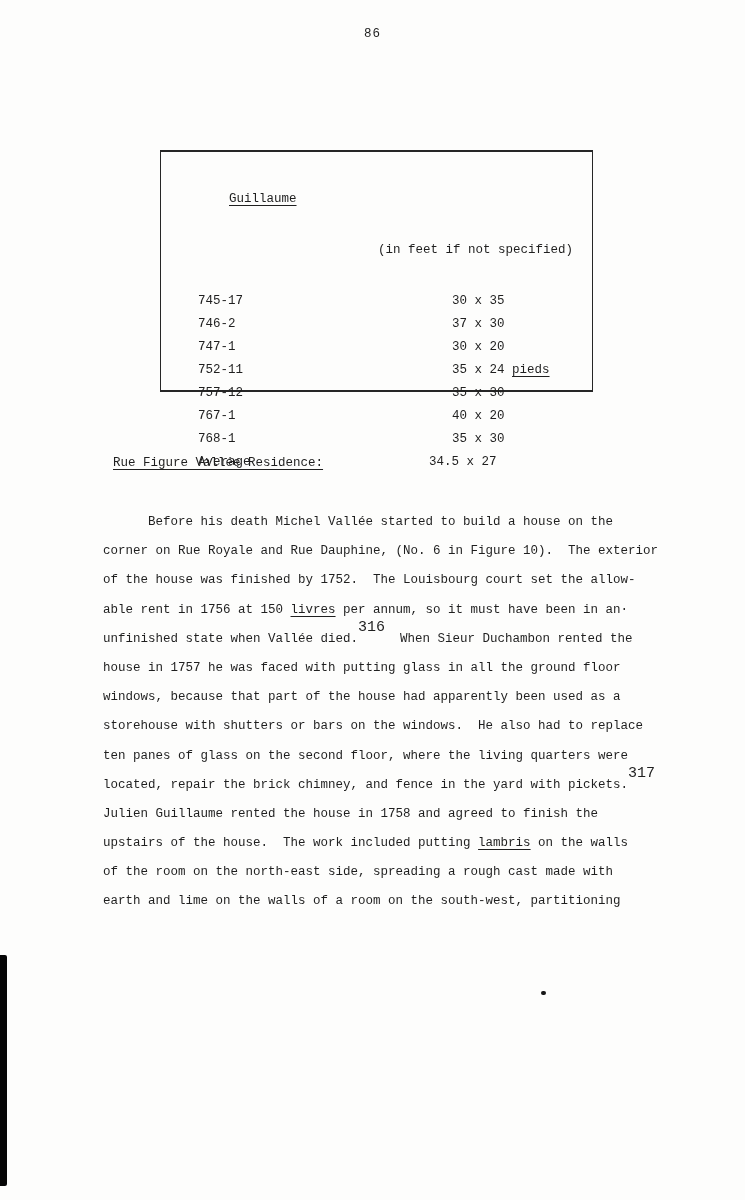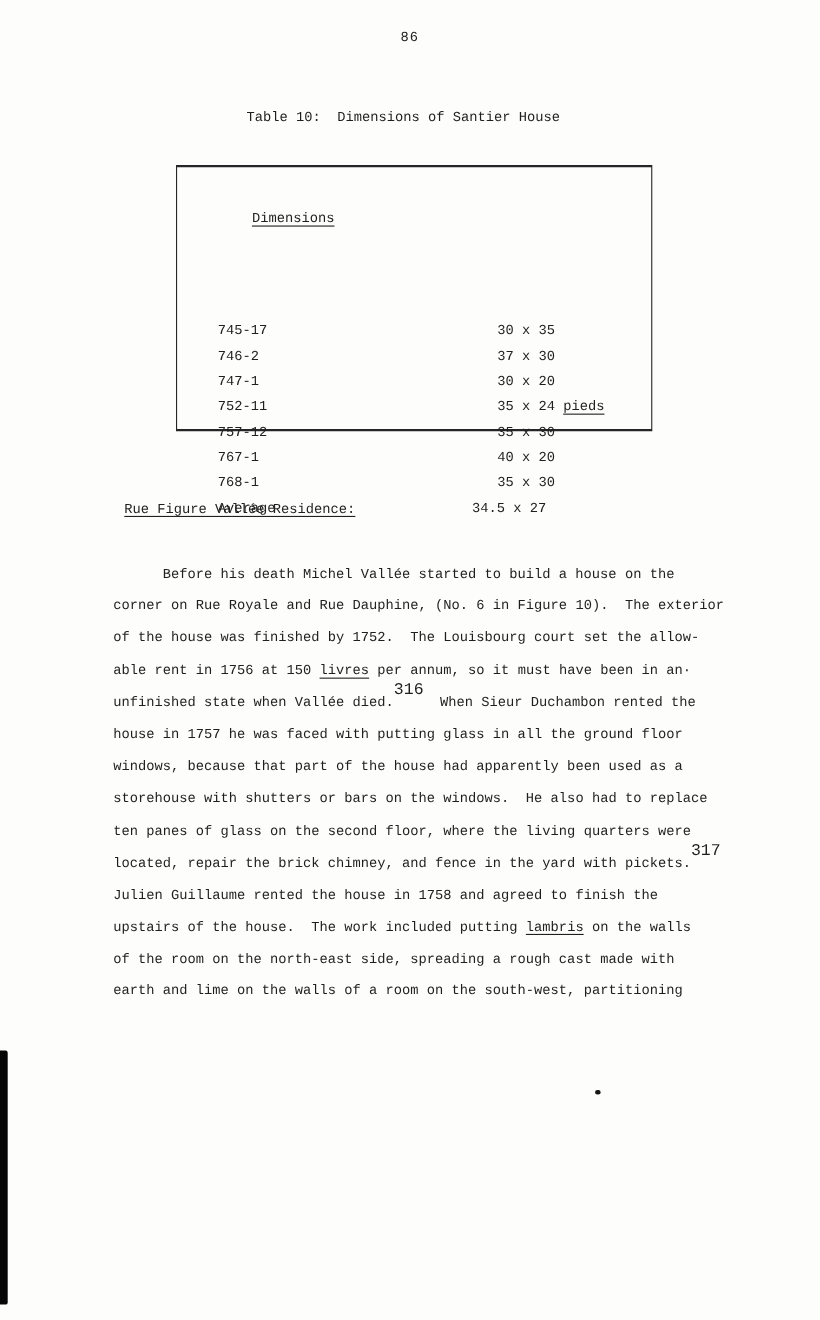--- a/index.html
+++ b/index.html
@@ -57,28 +57,28 @@
     width:5px; height:4px; background:#161616; border-radius:2px;
   }
 </style>
 </head>
 <body>
 
 <div class="page">
 
   <div class="page-number">86</div>
 
-  <div class="table-title">Table 10:  Dimensions of Santier House</div>
 
   <div class="table-box">
     <div class="t-line hdr">
-      <div class="t-dims"><u>Dimensions</u></div>
+      <div class="t-dims"><u>Guillaume</u></div>
     </div>
     <div class="t-line sub">
       <div class="t-plan"></div>
+      <div class="t-dims">(in feet if not specified)</div>
     </div>
     <div><div class="t-line t-row"><div class="t-plan">745-17</div><div class="t-dims">30 x 35</div></div><div class="t-line t-row"><div class="t-plan">746-2</div><div class="t-dims">37 x 30</div></div><div class="t-line t-row"><div class="t-plan">747-1</div><div class="t-dims">30 x 20</div></div><div class="t-line t-row"><div class="t-plan">752-11</div><div class="t-dims">35 x 24 <u>pieds</u></div></div><div class="t-line t-row"><div class="t-plan">757-12</div><div class="t-dims">35 x 30</div></div><div class="t-line t-row"><div class="t-plan">767-1</div><div class="t-dims">40 x 20</div></div><div class="t-line t-row"><div class="t-plan">768-1</div><div class="t-dims">35 x 30</div></div><div class="t-line t-row"><div class="t-plan">Average</div><div class="t-dims">34.5 x 27</div></div></div>
   </div>
 
   <div class="section">
     <div class="section-heading"><u>Rue Figure Vallée Residence:</u></div>
     <div><div class="p-line">Before his death Michel Vallée started to build a house on the</div><div class="p-line">corner on Rue Royale and Rue Dauphine, (No. 6 in Figure 10).  The exterior</div><div class="p-line">of the house was finished by 1752.  The Louisbourg court set the allow-</div><div class="p-line">able rent in 1756 at 150 <u>livres</u> per annum, so it must have been in an·</div><div class="p-line">unfinished state when Vallée died.<sup>316</sup>  When Sieur Duchambon rented the</div><div class="p-line">house in 1757 he was faced with putting glass in all the ground floor</div><div class="p-line">windows, because that part of the house had apparently been used as a</div><div class="p-line">storehouse with shutters or bars on the windows.  He also had to replace</div><div class="p-line">ten panes of glass on the second floor, where the living quarters were</div><div class="p-line">located, repair the brick chimney, and fence in the yard with pickets.<sup>317</sup></div><div class="p-line">Julien Guillaume rented the house in 1758 and agreed to finish the</div><div class="p-line">upstairs of the house.  The work included putting <u>lambris</u> on the walls</div><div class="p-line">of the room on the north-east side, spreading a rough cast made with</div><div class="p-line">earth and lime on the walls of a room on the south-west, partitioning</div></div>
   </div>
 
   <div class="artifact-bar"></div>

